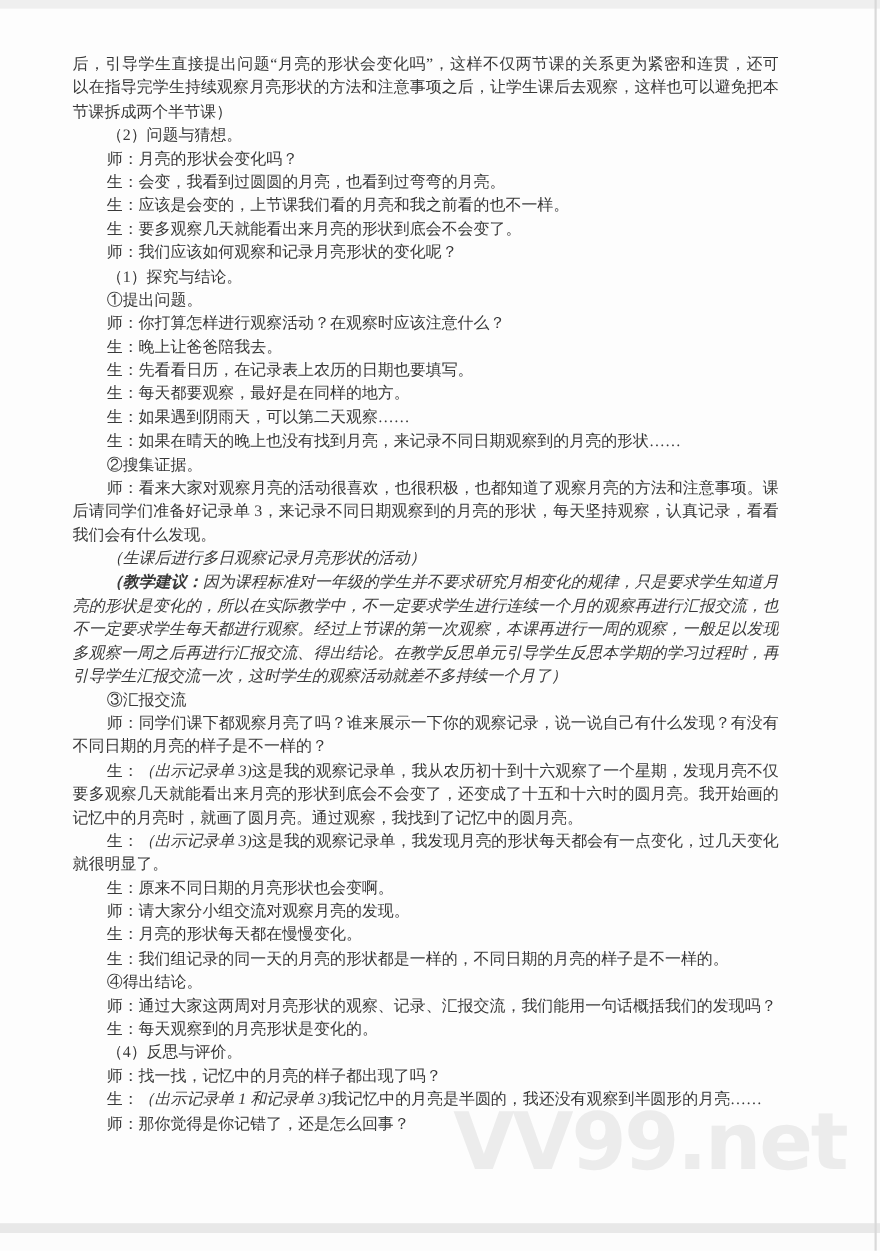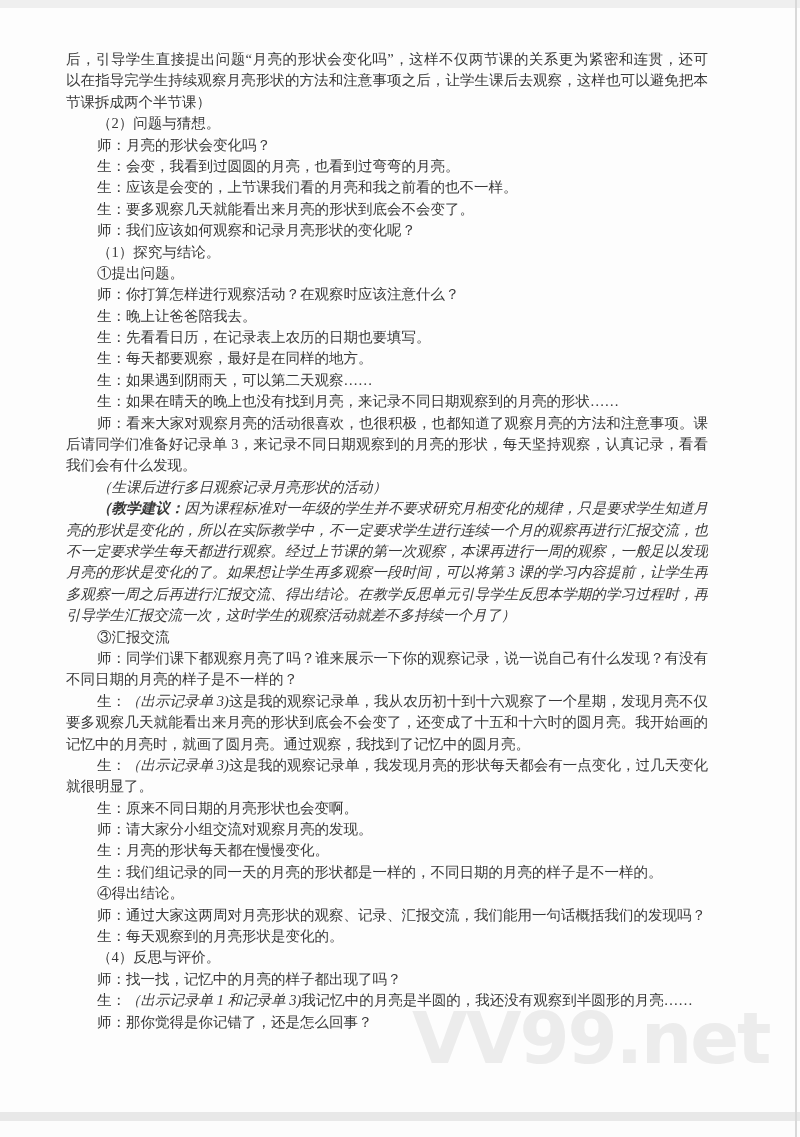--- a/index.html
+++ b/index.html
@@ -83,28 +83,28 @@
         <div class="line indent"><span class="song">生：要多观察几天就能看出来月亮的形状到底会不会变了。</span></div>
         <div class="line indent"><span class="song">师：我们应该如何观察和记录月亮形状的变化呢？</span></div>
         <div class="line indent"><span class="song">（1）探究与结论。</span></div>
         <div class="line indent"><span class="song">①提出问题。</span></div>
         <div class="line indent"><span class="song">师：你打算怎样进行观察活动？在观察时应该注意什么？</span></div>
         <div class="line indent"><span class="song">生：晚上让爸爸陪我去。</span></div>
         <div class="line indent"><span class="song">生：先看看日历，在记录表上农历的日期也要填写。</span></div>
         <div class="line indent"><span class="song">生：每天都要观察，最好是在同样的地方。</span></div>
         <div class="line indent"><span class="song">生：如果遇到阴雨天，可以第二天观察……</span></div>
         <div class="line indent"><span class="song">生：如果在晴天的晚上也没有找到月亮，来记录不同日期观察到的月亮的形状……</span></div>
+        <div class="line indent"><span class="song">②搜集证据。</span></div>
         <div class="line indent fill"><span class="song">师：看来大家对观察月亮的活动很喜欢，也很积极，也都知道了观察月亮的方法和注意事项。课</span></div>
         <div class="line fill"><span class="song">后请同学们准备好记录单 3，来记录不同日期观察到的月亮的形状，每天坚持观察，认真记录，看看</span></div>
         <div class="line"><span class="song">我们会有什么发现。</span></div>
         <div class="line indent"><span class="kai">（生课后进行多日观察记录月亮形状的活动）</span></div>
         <div class="line indent fill"><span class="kaibold">（教学建议：</span><span class="kai">因为课程标准对一年级的学生并不要求研究月相变化的规律，只是要求学生知道月</span></div>
         <div class="line fill"><span class="kai">亮的形状是变化的，所以在实际教学中，不一定要求学生进行连续一个月的观察再进行汇报交流，也</span></div>
         <div class="line fill"><span class="kai">不一定要求学生每天都进行观察。经过上节课的第一次观察，本课再进行一周的观察，一般足以发现</span></div>
-        <div class="line fill"><span class="kai">月亮的形状是变化的了。如果想让学生再多观察一段时间，可以将第 3 课的学习内容提前，让学生再</span></div>
         <div class="line fill"><span class="kai">多观察一周之后再进行汇报交流、得出结论。在教学反思单元引导学生反思本学期的学习过程时，再</span></div>
         <div class="line"><span class="kai">引导学生汇报交流一次，这时学生的观察活动就差不多持续一个月了）</span></div>
         <div class="line indent"><span class="song">③汇报交流</span></div>
         <div class="line indent fill"><span class="song">师：同学们课下都观察月亮了吗？谁来展示一下你的观察记录，说一说自己有什么发现？有没有</span></div>
         <div class="line"><span class="song">不同日期的月亮的样子是不一样的？</span></div>
         <div class="line indent fill"><span class="song">生：</span><span class="kai">（出示记录单 3)</span><span class="song">这是我的观察记录单，我从农历初十到十六观察了一个星期，发现月亮不仅</span></div>
         <div class="line fill"><span class="song">要多观察几天就能看出来月亮的形状到底会不会变了，还变成了十五和十六时的圆月亮。我开始画的</span></div>
         <div class="line"><span class="song">记忆中的月亮时，就画了圆月亮。通过观察，我找到了记忆中的圆月亮。</span></div>
         <div class="line indent fill"><span class="song">生：</span><span class="kai">（出示记录单 3)</span><span class="song">这是我的观察记录单，我发现月亮的形状每天都会有一点变化，过几天变化</span></div>
         <div class="line"><span class="song">就很明显了。</span></div>

